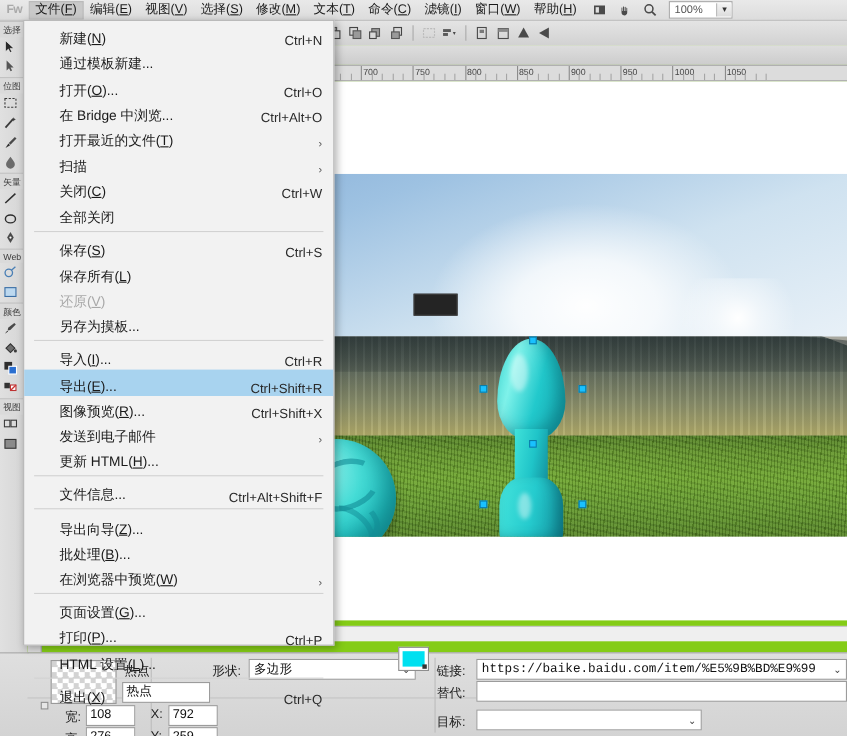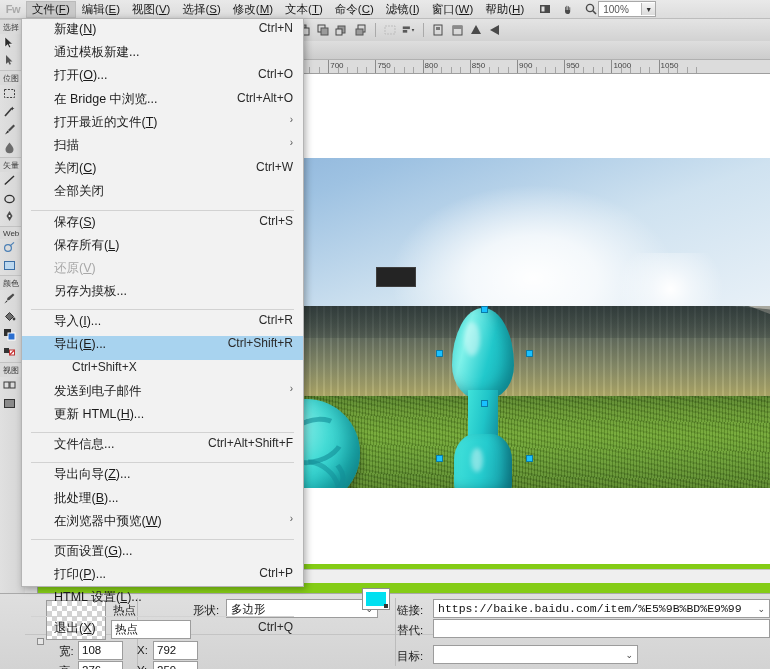--- a/index.html
+++ b/index.html
@@ -21,21 +21,21 @@
     width:26px;text-align:center;color:#a9a9a9;font-weight:bold;
     font-size:11px;letter-spacing:-.5px;
   }
   .mb-item{
     padding:2px 6px;font-size:11.5px;line-height:13px;white-space:nowrap;cursor:default;
   }
   .mb-item.active{background:#c9c9c9;box-shadow:inset 0 0 0 1px #bbb;}
   #mb-tools{margin-left:8px;display:flex;align-items:center;gap:9px;}
   .tb-ico{width:14px;height:14px;display:block;}
   #zoombox{
-    width:56px;height:14px;background:#fff;border:1px solid #a8a8a8;
+    margin-left:10px;width:56px;height:14px;background:#fff;border:1px solid #a8a8a8;
     display:flex;align-items:center;font-size:10px;color:#555;
   }
   #zoomval{flex:1;padding-left:4px;}
   #zoomarrow{
     width:13px;height:12px;background:linear-gradient(#f4f4f4,#dcdcdc);
     border-left:1px solid #b5b5b5;display:flex;align-items:center;justify-content:center;
     font-size:7px;color:#333;
   }
   
   #toolbar2{
@@ -164,21 +164,21 @@
   #swatch-corner{position:absolute;right:1px;bottom:1px;width:4px;height:4px;background:#333;}
   #smallsq{position:absolute;left:12px;top:44px;width:5px;height:5px;border:1px solid #8d8d8d;background:#e6e6e6;}
   
   #filemenu{
     position:absolute;left:21px;top:18px;width:283px;height:569px;
     background:#f2f2f2;border:1px solid #b4b4b4;
     box-shadow:2px 2px 7px rgba(0,0,0,.30);
     z-index:50;padding:2px 0;box-sizing:border-box;
   }
   .mi{
-    position:relative;height:23.2px;display:flex;align-items:flex-start;
+    position:relative;height:23.2px;display:flex;align-items:flex-end;
     padding:0 10px 0 32px;font-size:12.5px;color:#1a1a1a;white-space:nowrap;cursor:default;gap:17px;
   }
   .mi .mlabel{flex:1;}
   .mi .maccel{font-size:12px;color:#2a2a2a;margin-left:18px;}
   .mi .marrow{font-size:10px;color:#555;margin-left:18px;}
   .mi.sel{background:#a8d3ef;}
   .mi.disabled{color:#a8a8a8;}
   .msep{height:1px;margin:3px 9px 3px 9px;background:#d2d2d2;}
   u{text-decoration:underline;}
 </style>
@@ -621,20 +621,21 @@
     <div class="msep"></div>
     <div class="mi">
       <span class="mlabel">导入(<u>I</u>)...</span>
       <span class="maccel">Ctrl+R</span>
     </div>
     <div class="mi sel">
       <span class="mlabel">导出(<u>E</u>)...</span>
       <span class="maccel">Ctrl+Shift+R</span>
     </div>
     <div class="mi">
+      <span class="mlabel">图像预览(<u>R</u>)...</span>
       <span class="maccel">Ctrl+Shift+X</span>
     </div>
     <div class="mi">
       <span class="mlabel">发送到电子邮件</span>
       <span class="marrow">›</span>
     </div>
     <div class="mi">
       <span class="mlabel">更新 HTML(<u>H</u>)...</span>
     </div>
     <div class="msep"></div>

